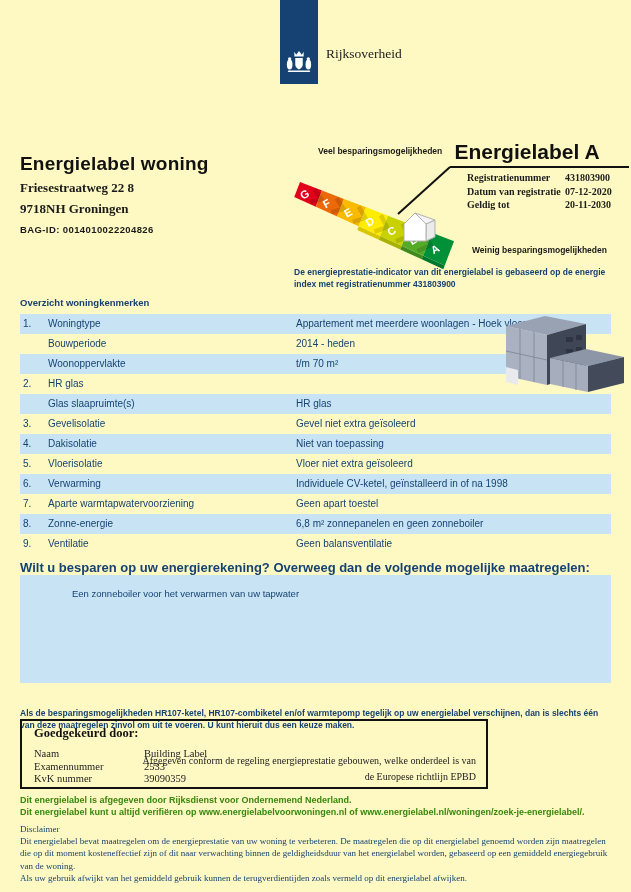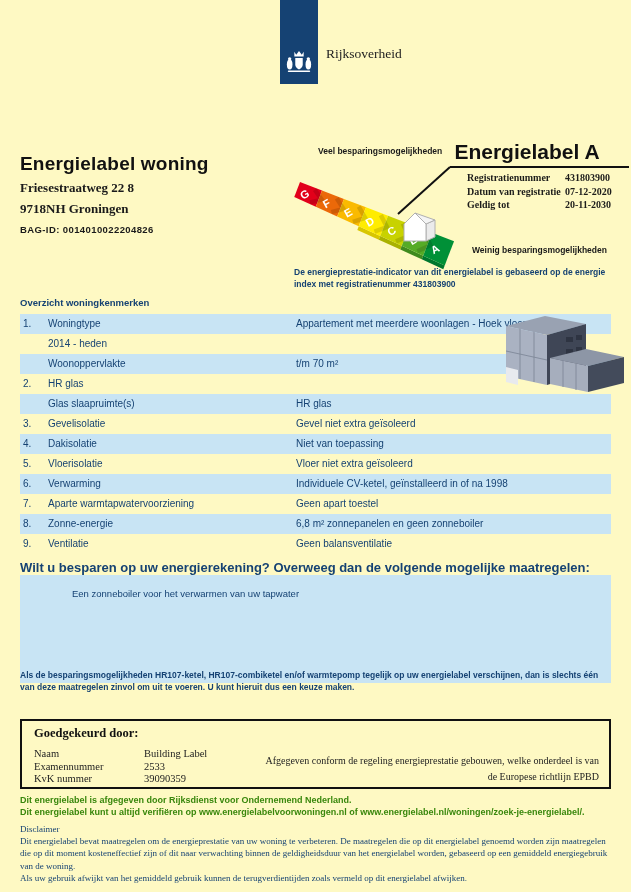--- a/index.html
+++ b/index.html
@@ -36,24 +36,24 @@
   .kenmerken { position:absolute; left:20px; top:314px; width:591px; }
   .krow { display:grid; grid-template-columns:25px 248px 1fr; height:20px; line-height:20px;
     font-size:10px; color:#154273; padding-left:3px; box-sizing:border-box; }
   .krow.shaded { background:#c8e4f4; }
   .building-svg { position:absolute; left:498px; top:309px; }
   
   .measures-heading { position:absolute; left:20px; top:560px; font-size:13px; font-weight:bold; color:#154273; }
   .measures-box { position:absolute; left:20px; top:575px; width:591px; height:108px; background:#c8e4f4;
     box-sizing:border-box; padding:13px 12px; }
   .measure-item { font-size:9.5px; color:#154273;padding-left:40px; }
-  .measures-note { position:absolute; left:20px; top:670px; width:591px; font-size:8.5px; font-weight:bold;
+  .measures-note { position:absolute; left:20px; top:708px; width:591px; font-size:8.5px; font-weight:bold;
     color:#154273; line-height:11.5px; }
   
-  .approval-box { position:absolute; left:20px; top:719px; width:591px; height:70px; border:2px solid #111;
+  .approval-box { position:absolute; left:20px; top:719px; width:468px; height:70px; border:2px solid #111;
     box-sizing:border-box; font-family:"Liberation Serif", serif; }
   .approval-title { position:absolute; left:12px; top:5px; font-size:12.5px; font-weight:bold; color:#111; }
   .approval-fields { position:absolute; left:12px; top:27px; font-size:10.5px; color:#222; }
   .field-row { display:grid; grid-template-columns:110px auto; line-height:12.5px; }
   .conform-note { position:absolute; right:10px; top:32px; width:335px; text-align:right; font-size:10px;
     color:#222; line-height:16px; }
   
   .issued { position:absolute; left:20px; font-size:9px; font-weight:bold; color:#39870c; }
   .issued1 { top:795px; } .issued2 { top:807px; }
   .disclaimer { position:absolute; left:20px; top:823px; width:591px; font-family:"Liberation Serif", serif;
@@ -158,20 +158,21 @@
 
   <div class="table-title">Overzicht woningkenmerken</div>
   <div class="kenmerken">
     <div class="krow shaded">
       <span>1.</span>
       <span>Woningtype</span>
       <span>Appartement met meerdere woonlagen - Hoek vloer</span>
     </div>
     <div class="krow">
       <span></span>
+      <span>Bouwperiode</span>
       <span>2014 - heden</span>
     </div>
     <div class="krow shaded">
       <span></span>
       <span>Woonoppervlakte</span>
       <span>t/m 70 m²</span>
     </div>
     <div class="krow">
       <span>2.</span>
       <span>HR glas</span>

